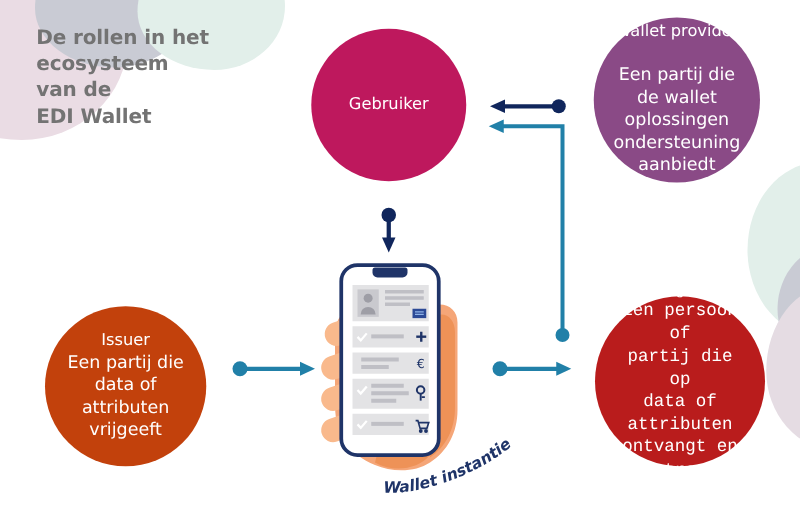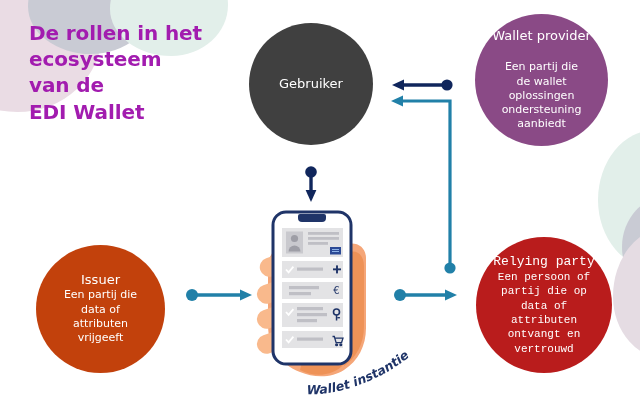--- a/index.html
+++ b/index.html
@@ -39,36 +39,36 @@
   }
   .blob-pink-r{
     left:613px;top:228px;width:112px;height:132px;
     background:#E5DCE3;
     border-radius:48% 52% 50% 50% / 52% 50% 50% 48%;
   }
 
   
   .title{
     position:absolute;left:29px;top:20px;width:210px;
-    color:#a21caf;
-    font-size:20px;font-weight:bold;line-height:1.31;
+    color:#737373;
+    font-size:16px;font-weight:bold;line-height:1.31;
     letter-spacing:-0.1px;
     white-space:pre-line;
   }
 
   
   .circle{
     position:absolute;border-radius:50%;
     display:flex;flex-direction:column;align-items:center;justify-content:center;
     text-align:center;color:#ffffff;box-sizing:border-box;
   }
   .circle .c-title{font-size:13px;line-height:1.16;margin-bottom:1px;}
-  .circle .c-desc{font-size:11px;line-height:1.30;white-space:pre-line;text-align:center;}
-
-  #circle-gebruiker{left:249px;top:23px;width:124px;height:122px;background:#404040;padding:0 14px;}
+  .circle .c-desc{font-size:14px;line-height:1.30;white-space:pre-line;text-align:center;}
+
+  #circle-gebruiker{left:249px;top:23px;width:124px;height:122px;background:#be185d;padding:0 14px;}
   #circle-walletprovider{left:475px;top:14px;width:133px;height:132px;background:#8A4A86;padding:0 15px;gap:16px;}
   #circle-issuer{left:36px;top:245px;width:129px;height:128px;background:#c2410c;padding:0 14px;}
   #circle-relyingparty{left:476px;top:237px;width:136px;height:136px;background:#b91c1c;padding:0 14px;font-family:Liberation Mono, monospace;}
 
   
   .conn{position:absolute;left:0;top:0;width:640px;height:404px;overflow:visible;}
 
   
   .device{position:absolute;left:248px;top:206px;width:150px;height:196px;}
   .device svg{display:block;}

